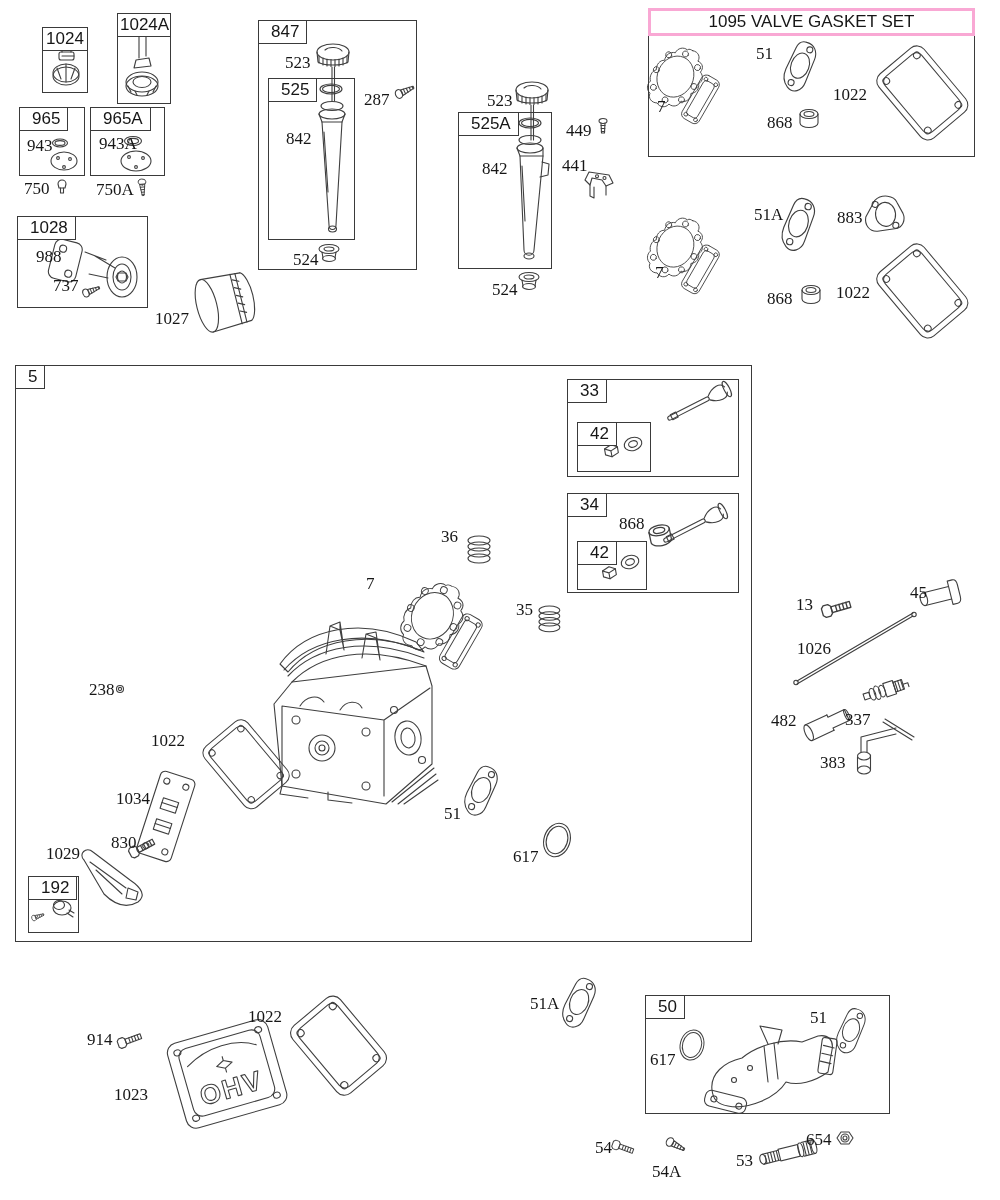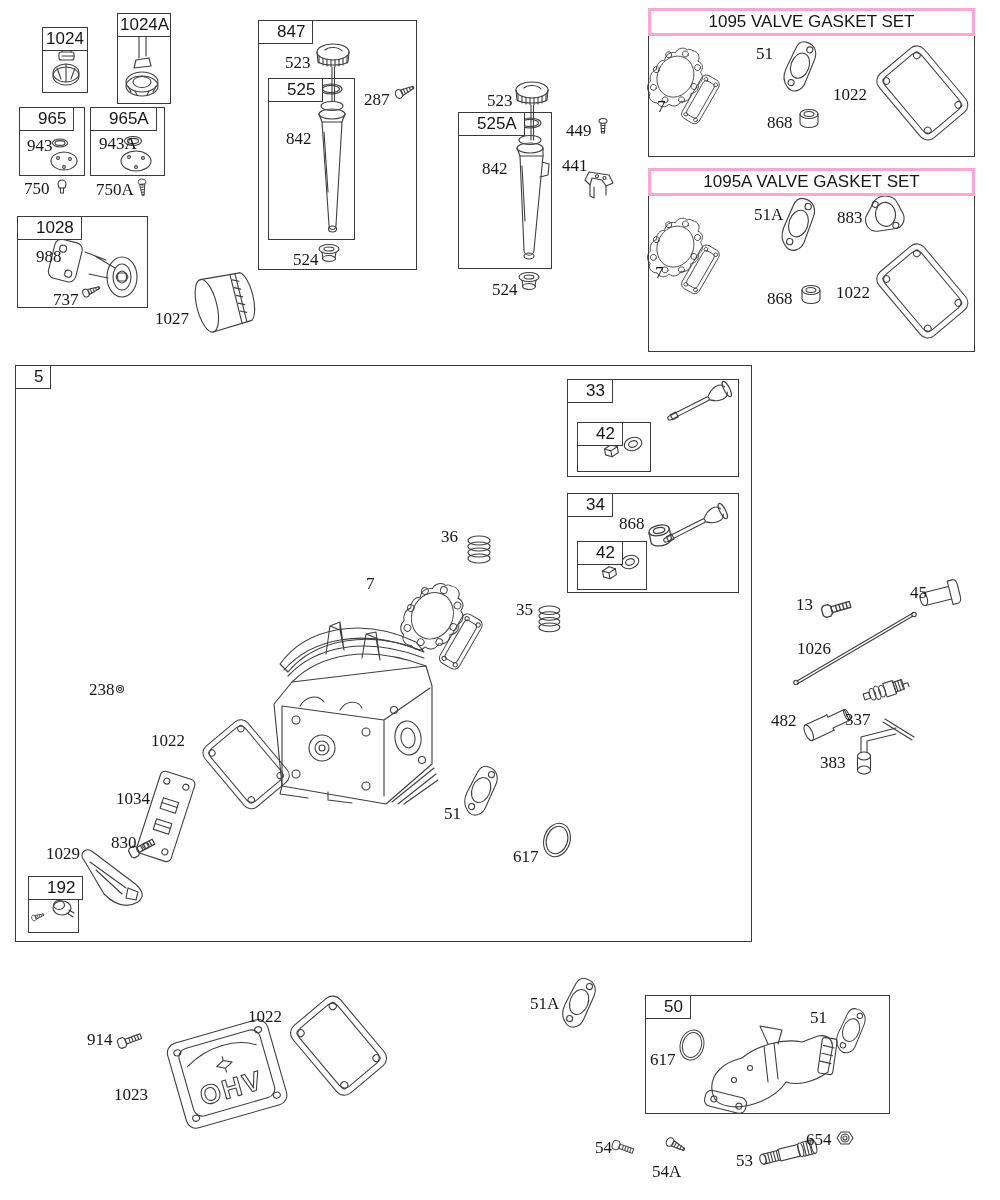--- a/index.html
+++ b/index.html
@@ -4,21 +4,21 @@
 <style>
   html,body{margin:0;padding:0;background:#fff;}
   #stage{position:relative;width:1000px;height:1200px;background:#ffffff;overflow:hidden;
          font-family:"Liberation Sans",sans-serif;}
   #art{position:absolute;left:0;top:0;z-index:1;}
   #art *{stroke:#3f3f3f;fill:none;stroke-width:1.1;stroke-linecap:round;stroke-linejoin:round;}
   #art .emboss{fill:#ffffff;stroke:#3f3f3f;stroke-width:1.1;
        font-family:"Liberation Sans",sans-serif;font-weight:bold;font-size:27px;letter-spacing:2px;}
   .pbox{position:absolute;border:1px solid #3a3a3a;z-index:2;}
   .tab{position:absolute;left:-1px;top:-1px;border:1px solid #3a3a3a;background:#fff;
-       padding:0 7px 1px 18px;font-size:17px;line-height:21px;color:#161616;white-space:nowrap;}
+       padding:0 7px 1px 12px;font-size:17px;line-height:21px;color:#161616;white-space:nowrap;}
   .tab-full{right:-1px;text-align:center;padding:0 2px 1px 2px;}
   .titlebar{position:absolute;left:-1px;top:-1px;right:-1px;border:3px solid #f9a8d4;background:#fff;
        text-align:center;font-size:17px;line-height:22px;color:#161616;}
   .lab{position:absolute;font-size:17px;color:#161616;white-space:nowrap;z-index:3;font-family:Liberation Serif, serif;}
 </style>
 </head>
 <body>
 
 <div id="stage">
 
@@ -479,23 +479,20 @@
     </div>
   <div class="pbox" style="left:268px;top:78px;width:85px;height:160px;z-index:2">
     <div class="tab">525</div>
     </div>
   <div class="pbox" style="left:458px;top:112px;width:92px;height:155px">
     <div class="tab">525A</div>
     </div>
   <div class="pbox" style="left:648px;top:8px;width:325px;height:147px">
     <div class="titlebar">1095 VALVE GASKET SET</div>
     </div>
-  <div class="pbox" style="left:648px;top:168px;width:325px;height:182px">
-    <div class="titlebar">1095A VALVE GASKET SET</div>
-    </div>
   <div class="pbox" style="left:17px;top:216px;width:129px;height:90px">
     <div class="tab">1028</div>
     </div>
   <div class="pbox" style="left:15px;top:365px;width:735px;height:575px">
     <div class="tab">5</div>
     </div>
   <div class="pbox" style="left:567px;top:379px;width:170px;height:96px">
     <div class="tab">33</div>
     </div>
   <div class="pbox" style="left:577px;top:422px;width:72px;height:48px">
@@ -535,21 +532,21 @@
   <div class="lab" style="left:767px;top:113px">868</div>
   <div class="lab" style="left:833px;top:85px">1022</div>
 
   <div class="lab" style="left:655px;top:263px">7</div>
   <div class="lab" style="left:754px;top:205px">51A</div>
   <div class="lab" style="left:837px;top:208px">883</div>
   <div class="lab" style="left:767px;top:289px">868</div>
   <div class="lab" style="left:836px;top:283px">1022</div>
 
   <div class="lab" style="left:36px;top:247px">988</div>
-  <div class="lab" style="left:53px;top:290px">737</div>
+  <div class="lab" style="left:53px;top:276px">737</div>
   <div class="lab" style="left:155px;top:309px">1027</div>
 
   <div class="lab" style="left:619px;top:514px">868</div>
   <div class="lab" style="left:441px;top:527px">36</div>
   <div class="lab" style="left:366px;top:574px">7</div>
   <div class="lab" style="left:516px;top:600px">35</div>
   <div class="lab" style="left:89px;top:680px">238</div>
   <div class="lab" style="left:151px;top:731px">1022</div>
   <div class="lab" style="left:116px;top:789px">1034</div>
   <div class="lab" style="left:111px;top:833px">830</div>

